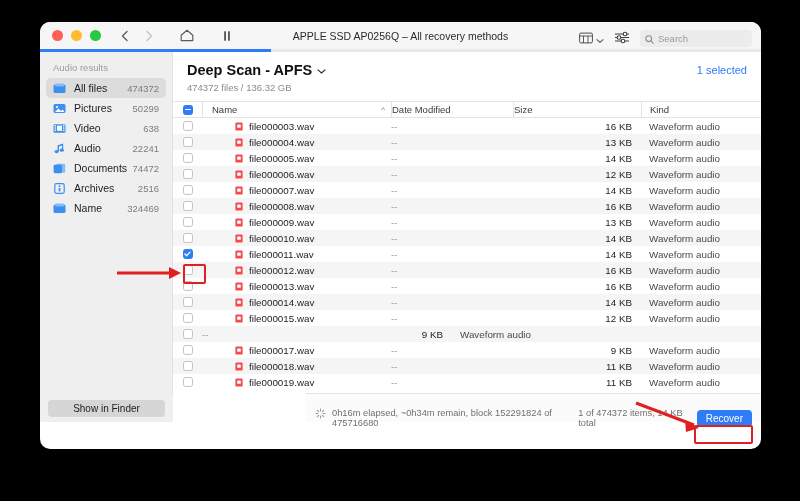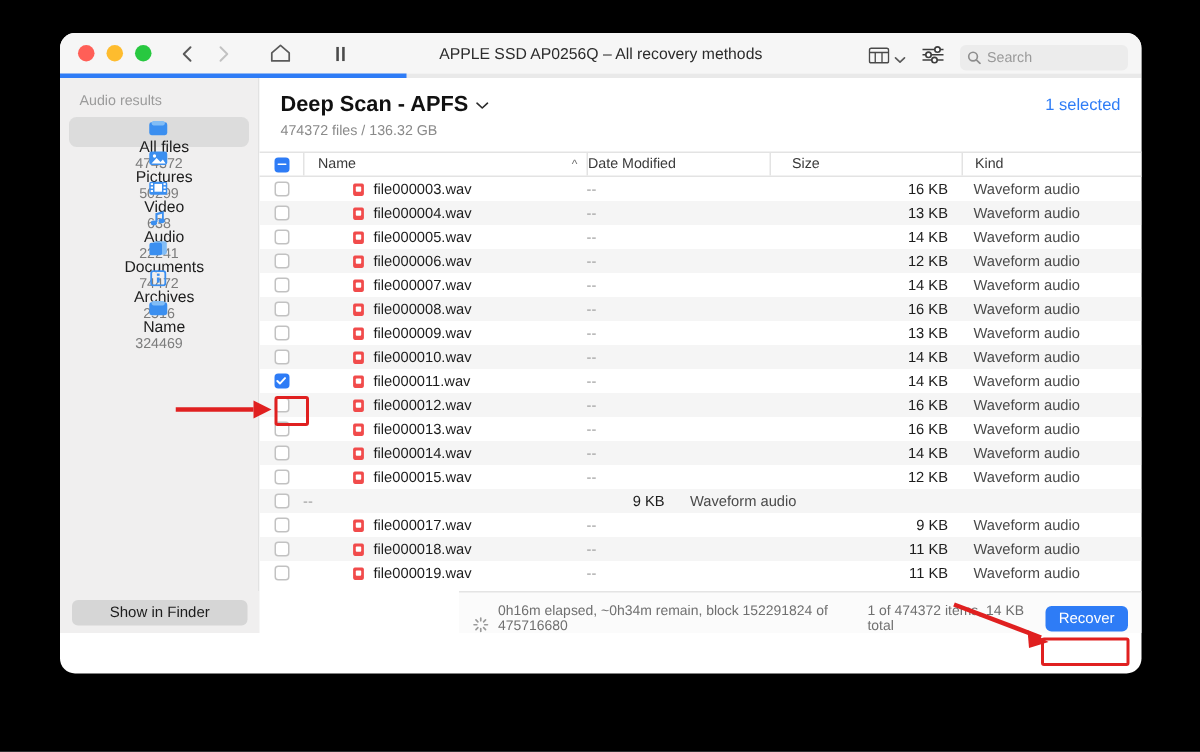--- a/index.html
+++ b/index.html
@@ -76,21 +76,21 @@
     border-right: 1px solid #e2e2e2;
     position: relative;
   }
   .side-title {
     font-size: 9.5px; color: #9b9b9b; padding: 2px 0 5px 13px;
     font-weight: 400;
   }
   .side-item {
     height: 20px; margin: 0 6px; border-radius: 5px;
     display: flex; align-items: center; padding: 0 7px;
-    font-size: 10.5px; color: #1d1d1d; flex-direction: column;
+    font-size: 10.5px; color: #1d1d1d;
   }
   .side-item.active { background: #dcdcdc; }
   .side-item .label { margin-left: 7px; flex: 1; white-space: nowrap; }
   .side-item .count { font-size: 9.5px; color: #7c7c7c; }
   .side-ic { width: 14px; height: 13px; flex: 0 0 14px; display:flex; align-items:center; }
 
   .showfinder-wrap {
     position: absolute; bottom: 0; left: 0; width: 133px; height: 28px;
     display: flex; align-items: center; justify-content: center;
     background: #f0efef;
@@ -120,21 +120,21 @@
   .thead {
     display: flex; align-items: center; height: 17px;
     border-top: 1px solid #e3e3e3; border-bottom: 1px solid #e3e3e3;
     background: #fff; font-size: 9.5px; color: #3a3a3a;
   }
   .c-check { width: 29px; display: flex; align-items: center; justify-content: center; flex: 0 0 29px; }
   .c-name  { flex: 1 1 auto; padding-left: 9px; display: flex; align-items: center;
              border-left: 1px solid #e3e3e3; height: 100%; }
   .c-date  { flex: 0 0 122px; padding-left: 0; display: flex; align-items: center;
              border-left: 1px solid #e3e3e3; height: 100%; }
-  .c-size  { flex: 0 0 128px; padding-left: 14px; display: flex; align-items: center;
+  .c-size  { flex: 0 0 128px; padding-left: 0; display: flex; align-items: center;
              border-left: 1px solid #e3e3e3; height: 100%; }
   .c-kind  { flex: 0 0 120px; padding-left: 8px; display: flex; align-items: center;
              border-left: 1px solid #e3e3e3; height: 100%; }
   .sort-caret { margin-left: auto; margin-right: 6px; font-size: 8px; color: #6f6f6f; }
 
   .tbody { flex: 1; overflow: hidden; }
   .row { display: flex; align-items: center; height: 16px; font-size: 9.8px; color: #1d1d1d; }
   .row.alt { background: #f5f5f5; }
   .row .c-name, .row .c-date, .row .c-size, .row .c-kind { border-left: none; }
   .row .c-name { padding-left: 0; }
@@ -156,21 +156,21 @@
     display: flex; align-items: center; justify-content: center;
   }
   .minus { width: 6px; height: 1.5px; background: #fff; border-radius: 1px; }
 
   .wav-ic { width: 8px; height: 9px; flex: 0 0 8px; }
 
   
   .statusbar {
     position: absolute; left: 133px; right: 0; bottom: 0; height: 28px;
     background: #fbfbfb; border-top: 1px solid #e4e4e4;
-    display: flex; align-items: flex-end; padding: 0 9px;
+    display: flex; align-items: flex-start; padding: 14px 9px;
     font-size: 9.3px; color: #6f6f6f;
   }
   .spinner { width: 11px; height: 11px; margin-right: 6px; flex: 0 0 11px; }
   .status-right { margin-left: auto; display: flex; align-items: center; gap: 10px; }
   .recover-btn {
     background: #2e7cf6; color: #fff; font-size: 10px;
     padding: 2px 9px; border-radius: 4px; border: none;
     line-height: 1.3;
   }
 

